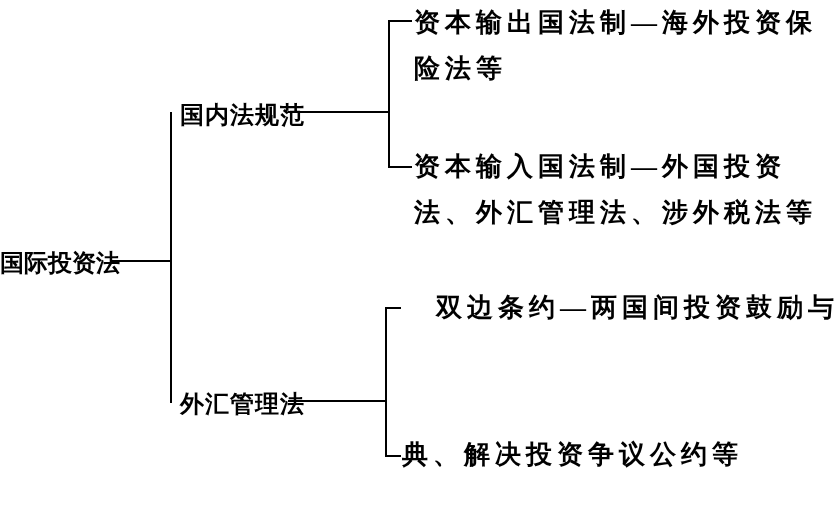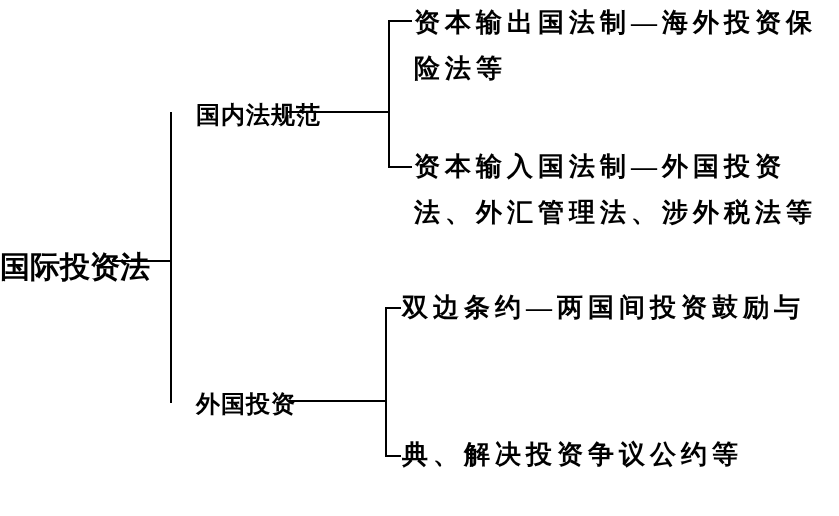--- a/index.html
+++ b/index.html
@@ -15,27 +15,26 @@
     font-family: "Liberation Serif", "DejaVu Serif", serif;
     color: #000000;
     overflow: hidden;
   }
   .node {
     position: absolute;
     font-weight: bold;
     white-space: nowrap;
   }
   .root-label {
-    font-size: 30px;
+    font-size: 24px;
     letter-spacing: 0px;
   }
   .branch-label {
     font-size: 24px;
     letter-spacing: 1px;
-    margin-left: 16px;
   }
   .leaf {
     position: absolute;
     font-weight: bold;
     font-size: 26px;
     letter-spacing: 5px;
     line-height: 46px;
   }
   .leaf .leaf-line {
     white-space: nowrap;
@@ -65,27 +64,27 @@
     <div class="leaf-line">资本输出国法制—海外投资保</div>
     <div class="leaf-line">险法等</div>
   </div>
 
   <div class="line" style="left:388px; top:166px; width:24px; height:2px;"></div>
   <div class="leaf" style="left:414px; top:144px; width:430px;">
     <div class="leaf-line">资本输入国法制—外国投资</div>
     <div class="leaf-line">法、外汇管理法、涉外税法等</div>
   </div>
 
-  <div class="node branch-label" style="left:180px; top:388px;">外国投资</div>
+  <div class="node branch-label" style="left:180px; top:388px;">外汇管理法</div>
 
   <div class="line" style="left:288px; top:400px; width:98px; height:2px;"></div>
   <div class="line" style="left:385px; top:307px; width:2px; height:150px;"></div>
 
   <div class="line" style="left:385px; top:307px; width:16px; height:2px;"></div>
-  <div class="leaf" style="left:402px; top:285px; width:437px;">
+  <div class="leaf" style="left:402px; top:285px; width:437px;text-align:right;">
     <div class="leaf-line">双边条约—两国间投资鼓励与</div>
   </div>
 
   <div class="line" style="left:385px; top:455px; width:16px; height:2px;"></div>
   <div class="leaf" style="left:402px; top:432px; width:437px;">
     <div class="leaf-line">典、解决投资争议公约等</div>
   </div>
 
 </div>
 

